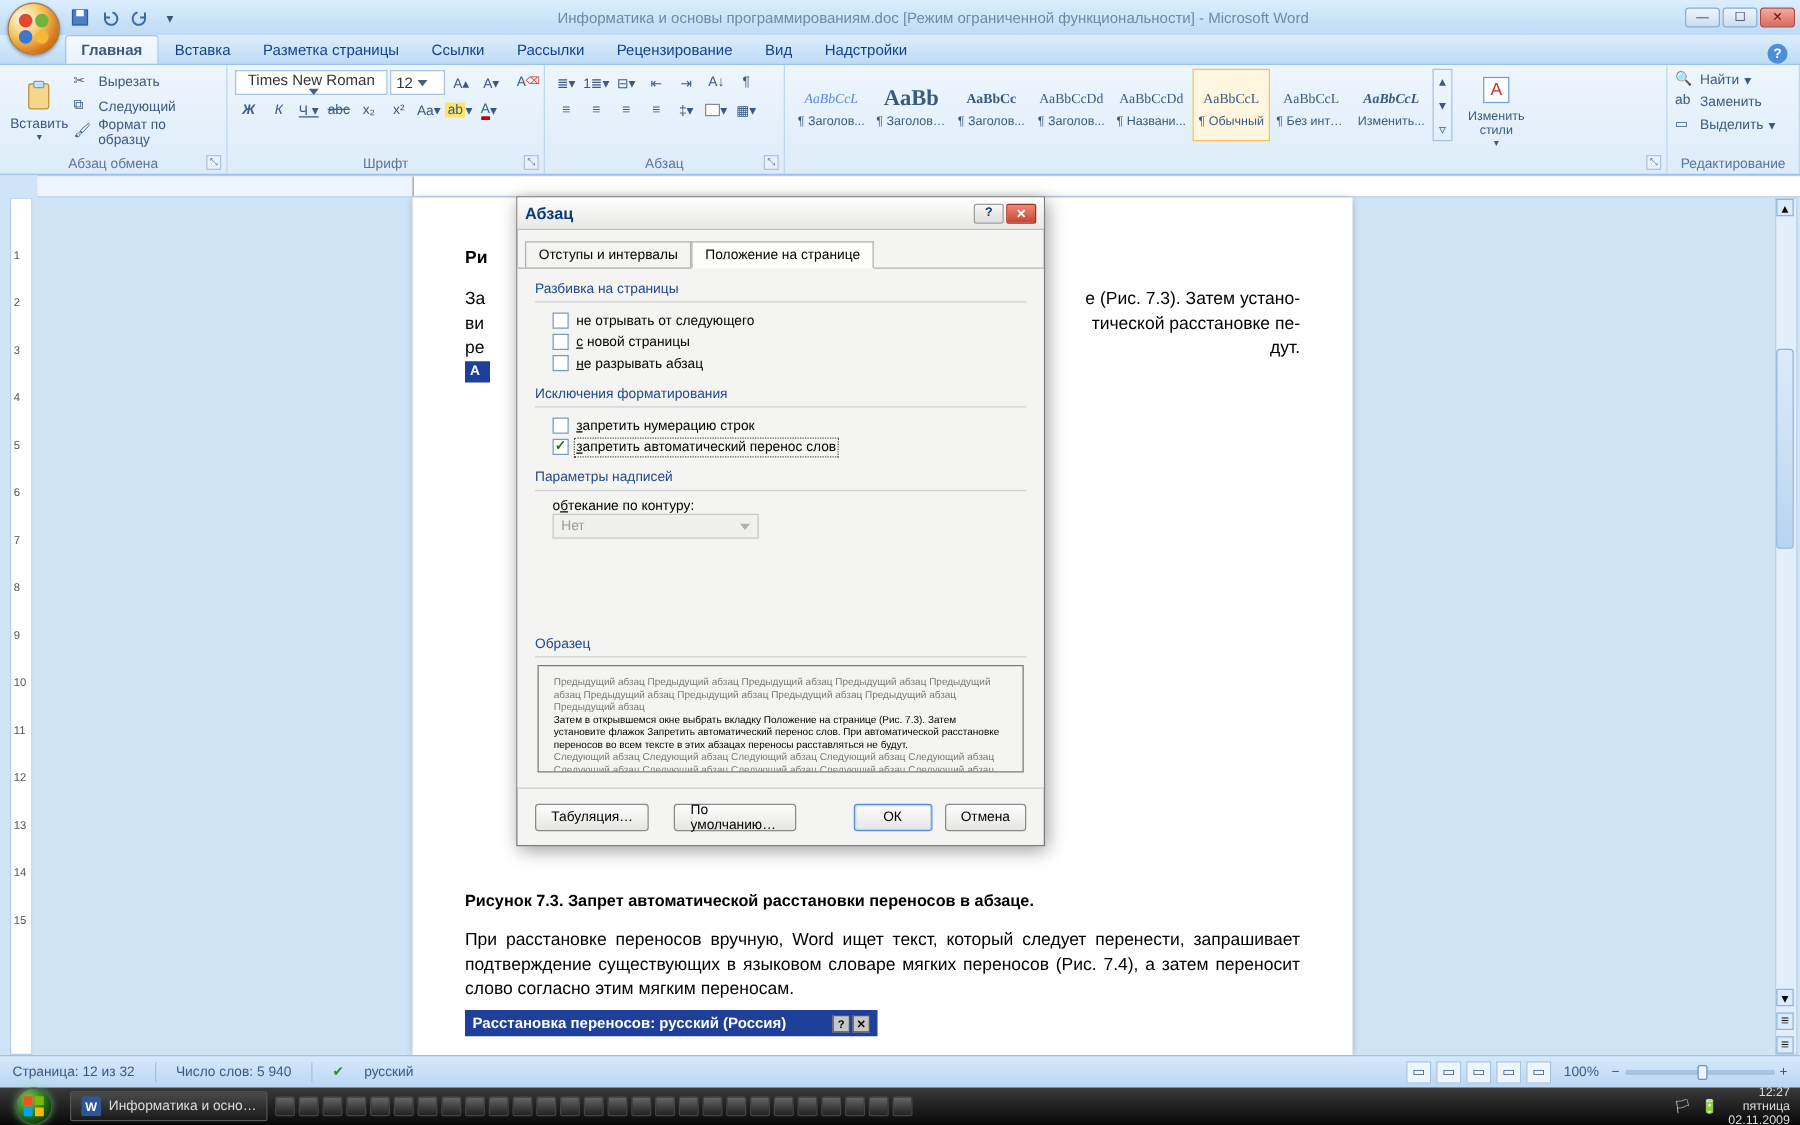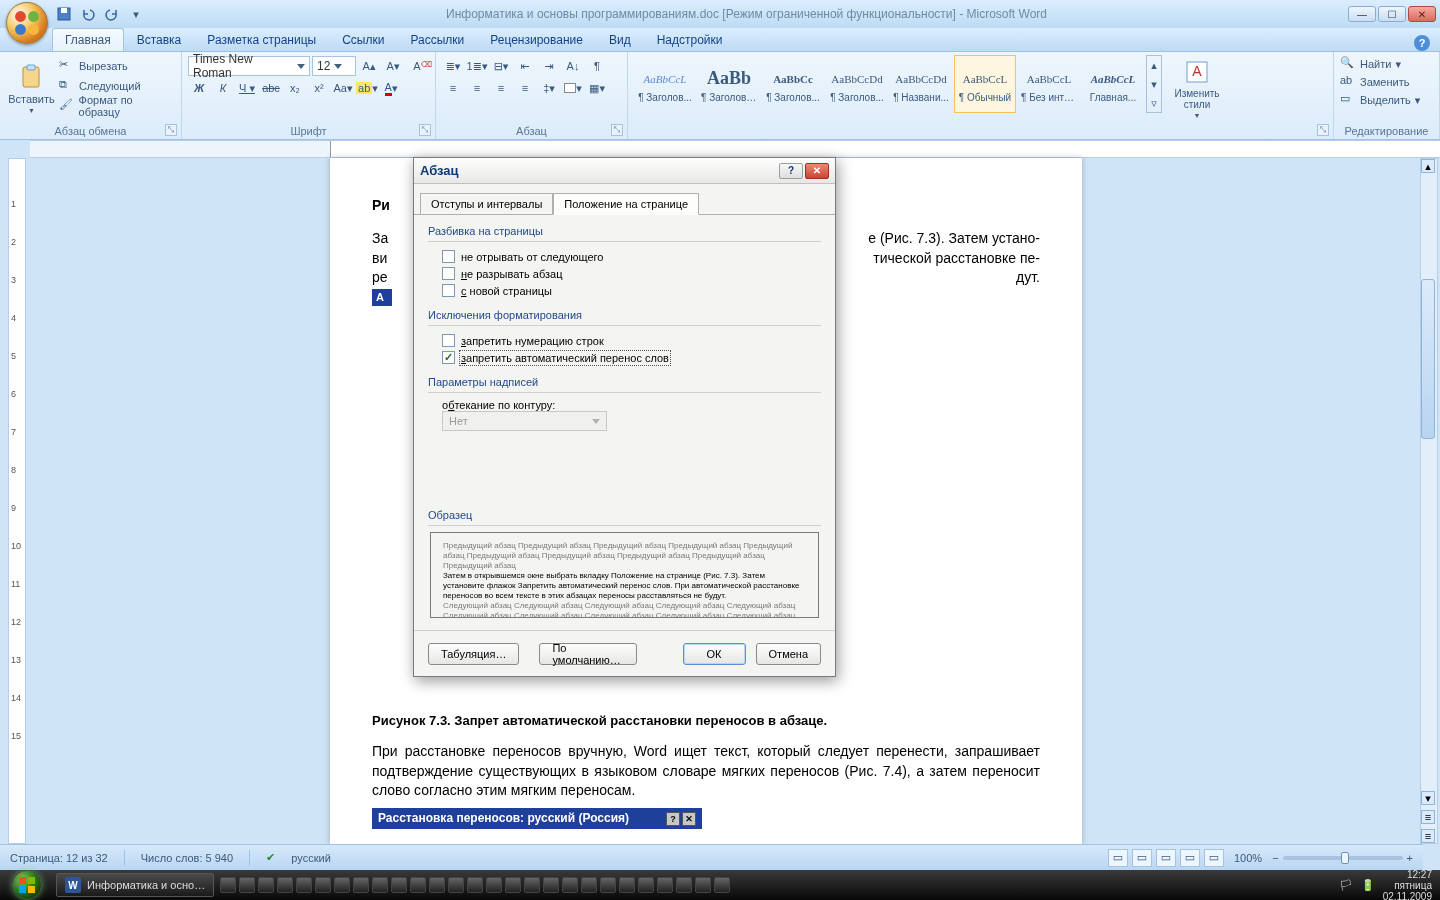--- a/index.html
+++ b/index.html
@@ -12,21 +12,21 @@
 .qat { margin-left: 55px; display: flex; gap: 6px; align-items: center; }
 .qat-btn { width:18px; height:18px; display:flex; align-items:center; justify-content:center; color:#3a5a7a; }
 .title-text { flex:1; text-align:center; color:#6f8aa6; font-size:12px; }
 .win-controls { display:flex; gap:2px; margin-right:4px;}
 .wc-btn { width:28px; height:16px; background:linear-gradient(#eef6fd,#c9def2); border:1px solid #8aaed0; border-radius:3px; display:flex; align-items:center; justify-content:center; font-size:10px; color:#335; }
 .wc-close { background:linear-gradient(#f7a8a2,#d86b60); border-color:#b04a40; color:#5a1a12; }
 
 
 .ribbon-tabs { height:24px; background:linear-gradient(#dbeeff,#bedaf4); display:flex; align-items:flex-end; padding-left:52px; gap:0; border-bottom:1px solid #9ec2e6;}
 .rtab { padding:4px 12px 4px; color:#15428b; font-size:12px; cursor:default; border:1px solid transparent; border-bottom:none; }
-.rtab.active { background:linear-gradient(#f4faff,#e7f2fc); border-color:#a6c6e6; border-radius:3px 3px 0 0; color:#3b5a7f; font-weight:normal; }
+.rtab.active { background:linear-gradient(#f4faff,#e7f2fc); border-color:#a6c6e6; border-radius:3px 3px 0 0; color:#3b5a7f; font-weight:bold; }
 .help-q { margin-left:auto; margin-right:10px; width:16px;height:16px; border-radius:50%; background:#4d8fd6; color:#fff; text-align:center; line-height:16px; font-size:11px; font-weight:bold; }
 
 
 .ribbon { height:88px; background:linear-gradient(#eef6fd,#dcecfa); border-bottom:1px solid #9ec2e6; display:flex; }
 .rgroup { border-right:1px solid #c0d8ef; padding:3px 6px 0; display:flex; flex-direction:column; position:relative; }
 .rgroup-label { position:absolute; bottom:2px; left:0; right:0; text-align:center; font-size:11px; color:#5a7698; }
 .launch { position:absolute; right:4px; bottom:3px; width:12px;height:12px; border:1px solid #a8c3df; background:#e7f2fc; font-size:8px; line-height:10px; text-align:center; color:#5a7698;}
 .rrow { display:flex; align-items:center; gap:2px; height:22px; }
 .big-btn { display:flex; flex-direction:column; align-items:center; justify-content:center; width:52px; height:66px; gap:2px; color:#3b5a7f; font-size:11px; text-align:center; }
 .big-btn .ic { width:28px; height:28px; }
@@ -75,21 +75,21 @@
 .dd-dis .dd{ border-left:4px solid transparent; border-right:4px solid transparent; border-top:5px solid #b0b0ae;}
 .preview-box { border:1px solid #7a7a78; height:86px; margin:4px 2px 0; padding:8px 12px; font-family:"Times New Roman",serif; font-size:8px; color:#7a7a78; line-height:1.25; overflow:hidden;}
 .preview-box .strong{ color:#000; }
 .dlg-footer { position:absolute; left:0; right:0; bottom:0; height:46px; border-top:1px solid #d0d0ce; display:flex; align-items:center; padding:0 14px; gap:10px;}
 .dlg-btn { height:22px; padding:0 12px; border:1px solid #8a8a88; background:linear-gradient(#fdfdfd,#e6e6e4); border-radius:3px; font-size:11px; display:flex; align-items:center;}
 .dlg-btn.primary{ border-color:#5a8fd6; box-shadow:0 0 0 1px #bcd6f2 inset;}
 .dlg-footer .spacer{flex:1;}
 .dotted-focus{ outline:1px dotted #555; outline-offset:1px; }
 
 
-.statusbar { position:absolute; left:0; right:17px; bottom:30px; height:26px; background:linear-gradient(#d7e9fb,#b9d6f2); border-top:1px solid #9ec2e6; display:flex; align-items:center; font-size:11px; color:#3b5a7f; padding:0 10px; gap:16px;}
+.statusbar { position:absolute; left:0; right:0; bottom:30px; height:26px; background:linear-gradient(#d7e9fb,#b9d6f2); border-top:1px solid #9ec2e6; display:flex; align-items:center; font-size:11px; color:#3b5a7f; padding:0 10px; gap:16px;}
 .sb-sep { width:1px; height:16px; background:#9ec2e6;}
 .sb-right { margin-left:auto; display:flex; align-items:center; gap:4px;}
 .view-btn { width:20px; height:18px; border:1px solid #a8c3df; background:#eef6fd; display:flex; align-items:center; justify-content:center;}
 .zoom-slider{ width:120px; height:4px; background:#a8c3df; position:relative; border-radius:2px;}
 .zoom-slider .thumb{ position:absolute; left:58px; top:-4px; width:8px; height:12px; background:#eef6fd; border:1px solid #6f92b4; border-radius:2px;}
 
 
 .taskbar { position:absolute; left:0; right:0; bottom:0; height:30px; background:linear-gradient(#3a3a3a,#080808); display:flex; align-items:center; color:#ddd;}
 .start { width:54px; height:30px; display:flex; align-items:center; justify-content:center;}
 .start .orb{ width:30px; height:30px; border-radius:50%; background:radial-gradient(circle at 35% 30%,#7fc651,#2c7a20 45%,#0a3a06 80%); border:1px solid #555; box-shadow:0 0 6px rgba(120,220,120,.6); display:flex; align-items:center; justify-content:center;}
@@ -186,21 +186,21 @@
             <span>Формат по образцу</span>
           </div>
       </div>
     </div>
     <div class="rgroup-label">Абзац обмена</div>
     <div class="launch">⤡</div>
   </div>
 
   <div class="rgroup" style="width:254px;">
     <div class="rrow">
-      <div class="combo" style="width:122px;">
+      <div class="combo" style="width:122px;flex-direction:column;">
           <span>Times New Roman</span>
           <span class="dd"></span>
         </div>
       <div class="combo" style="width:44px;">
           <span>12</span>
           <span class="dd"></span>
         </div>
       <div class="ic-btn">A▴</div>
       <div class="ic-btn">A▾</div>
       <div class="ic-btn">
@@ -273,21 +273,21 @@
         <div class="style-tile sel">
             <div class="prev">AaBbCcL</div>
             <div class="lbl">¶ Обычный</div>
           </div>
         <div class="style-tile">
             <div class="prev">AaBbCcL</div>
             <div class="lbl">¶ Без инте...</div>
           </div>
         <div class="style-tile">
             <div class="prev" style="font-style:italic; font-weight:bold;">AaBbCcL</div>
-            <div class="lbl">Главная...</div>
+            <div class="lbl">Изменить...</div>
           </div>
       </div>
       <div style="display:flex; flex-direction:column; gap:1px; border:1px solid #a8c3df;">
         <div class="ic-btn" style="width:14px;height:18px;">▴</div>
         <div class="ic-btn" style="width:14px;height:18px;">▾</div>
         <div class="ic-btn" style="width:14px;height:18px;">▿</div>
       </div>
       <div class="big-btn" style="width:66px;">
         <span class="ic"><svg viewBox="0 0 28 28">
               <rect x="4" y="4" width="20" height="20" fill="#fff" stroke="#6fa0d0"></rect>
@@ -387,25 +387,25 @@
   </div>
   <div class="dlg-body gwrap">
     <div class="grp-title">Разбивка на страницы</div>
     <div class="grp-line"></div>
     <div class="chk-row">
         <span class="chk"></span>
         <span class="chk-label"><span>не отрывать от следующего</span></span>
       </div>
     <div class="chk-row">
         <span class="chk"></span>
-        <span class="chk-label"><u>н</u><span>е разрывать абзац</span></span>
+        <span class="chk-label"><u>с</u><span> новой страницы</span></span>
       </div>
     <div class="chk-row">
         <span class="chk"></span>
-        <span class="chk-label"><u>с</u><span> новой страницы</span></span>
+        <span class="chk-label"><u>н</u><span>е разрывать абзац</span></span>
       </div>
 
     <div style="height:10px;"></div>
     <div class="grp-title">Исключения форматирования</div>
     <div class="grp-line"></div>
     <div class="chk-row">
         <span class="chk"></span>
         <span class="chk-label"><u>з</u><span>апретить нумерацию строк</span></span>
       </div>
     <div class="chk-row">

